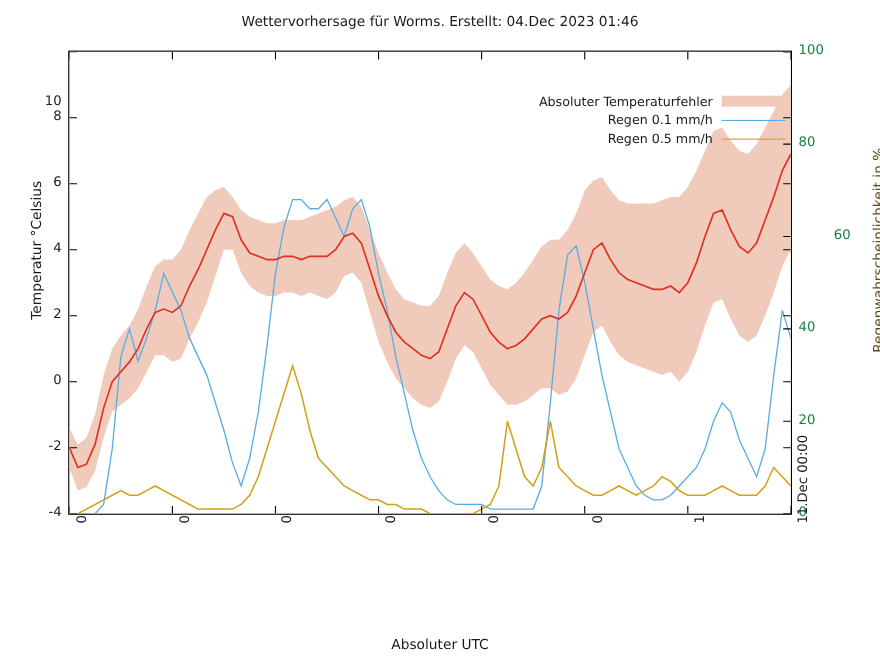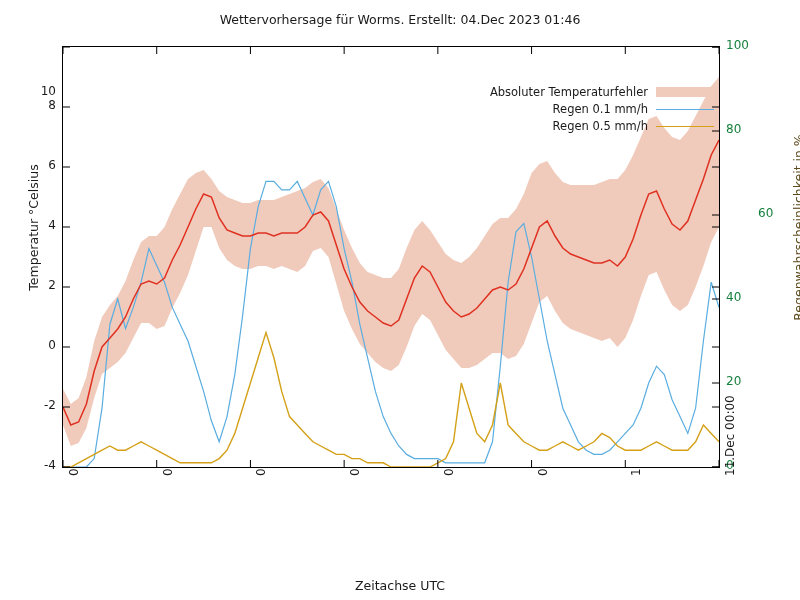--- a/index.html
+++ b/index.html
@@ -135,21 +135,21 @@
 </style>
 </head>
 <body>
 
 <div id="chart-root">
 
   <div class="title">Wettervorhersage für Worms. Erstellt: 04.Dec 2023 01:46</div>
 
   <div class="ylabel-left">Temperatur °Celsius</div>
   <div class="ylabel-right">Regenwahrscheinlichkeit in %</div>
-  <div class="xlabel">Zeitachse UTC</div>
+  <div class="xlabel">Absoluter UTC</div>
 
   <div id="ytick-left-holder">
       <div class="ytick-left" style="left: 10px; top: 458px;">-4</div>
       <div class="ytick-left" style="left: 10px; top: 398px;">-2</div>
       <div class="ytick-left" style="left: 10px; top: 338px;">0</div>
       <div class="ytick-left" style="left: 10px; top: 278px;">2</div>
       <div class="ytick-left" style="left: 10px; top: 218px;">4</div>
       <div class="ytick-left" style="left: 10px; top: 158px;">6</div>
       <div class="ytick-left" style="left: 10px; top: 98px;">8</div>
       <div class="ytick-left" style="left: 10px; top: 38px; margin-top: 46px;">10</div>

